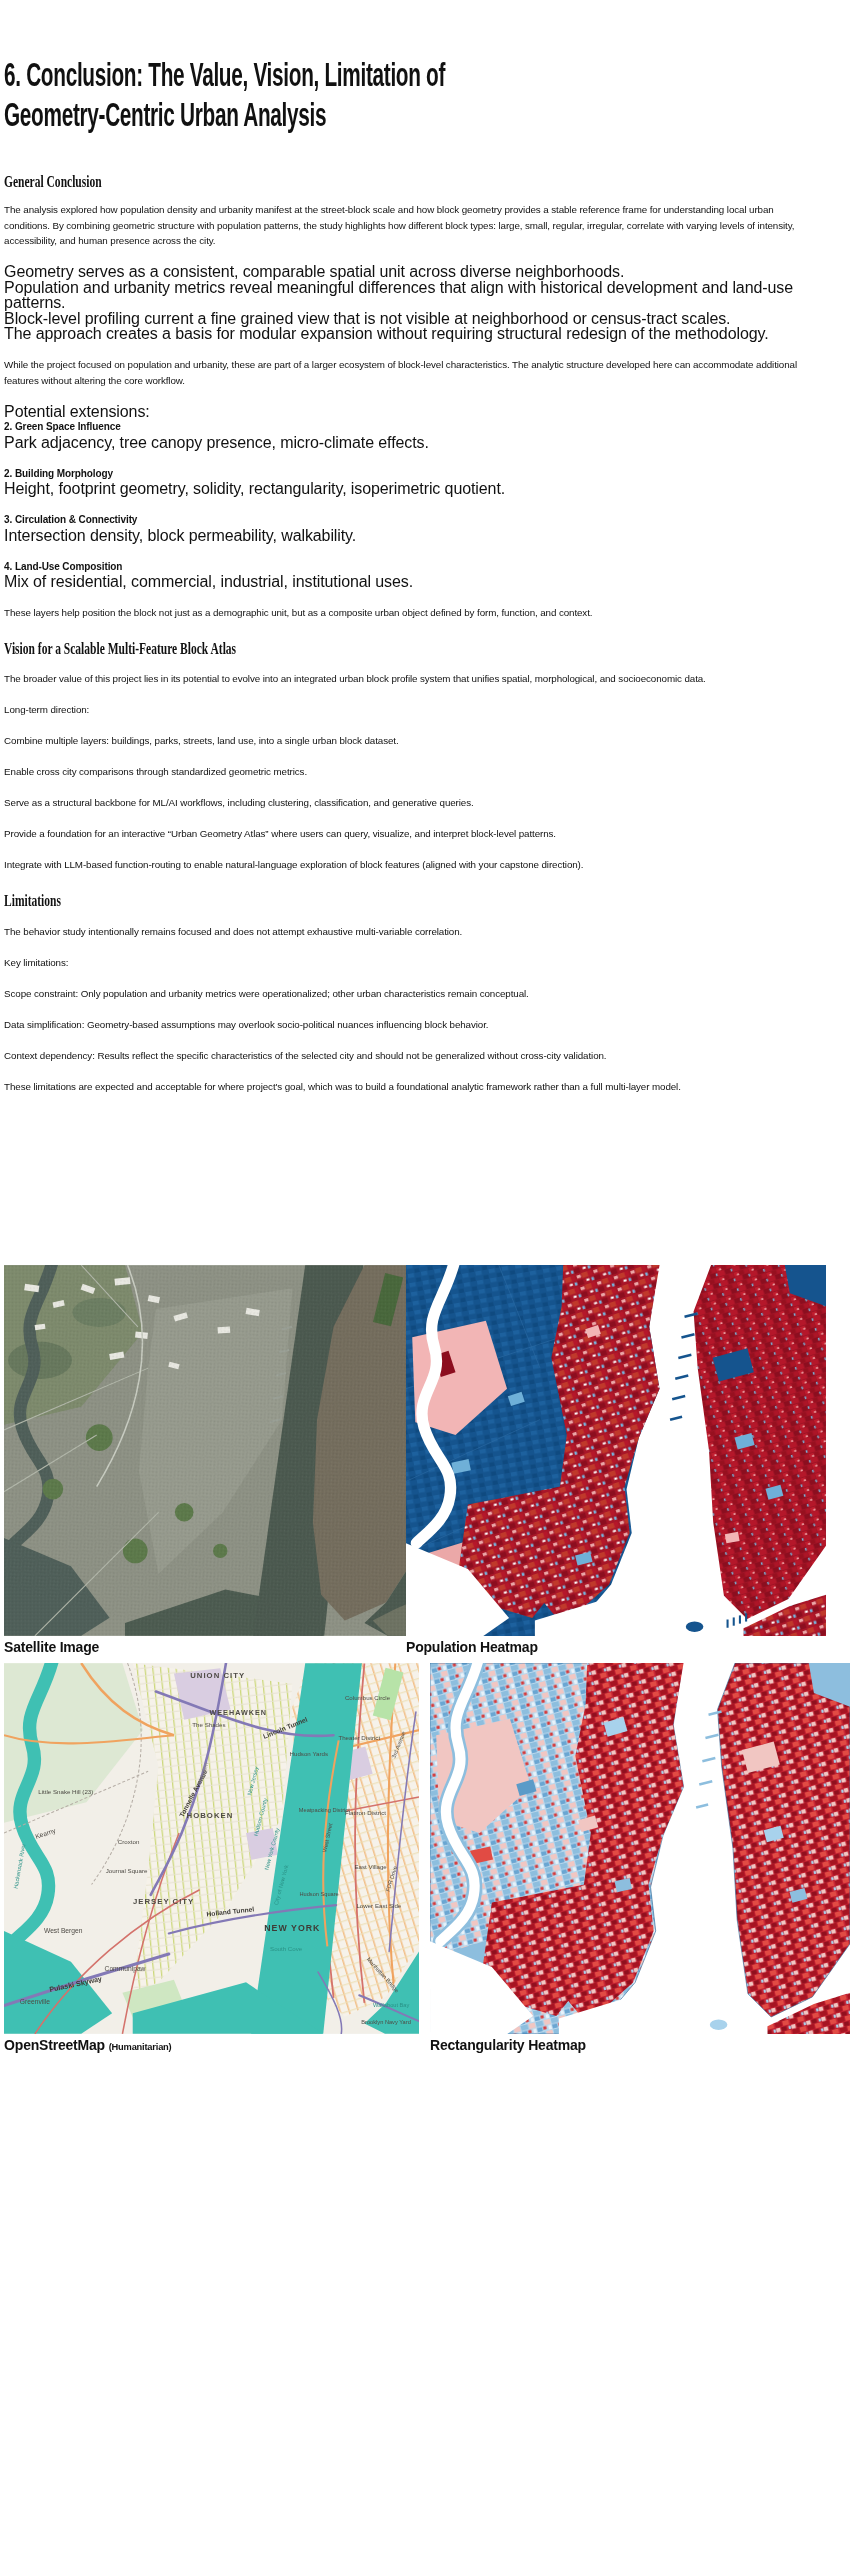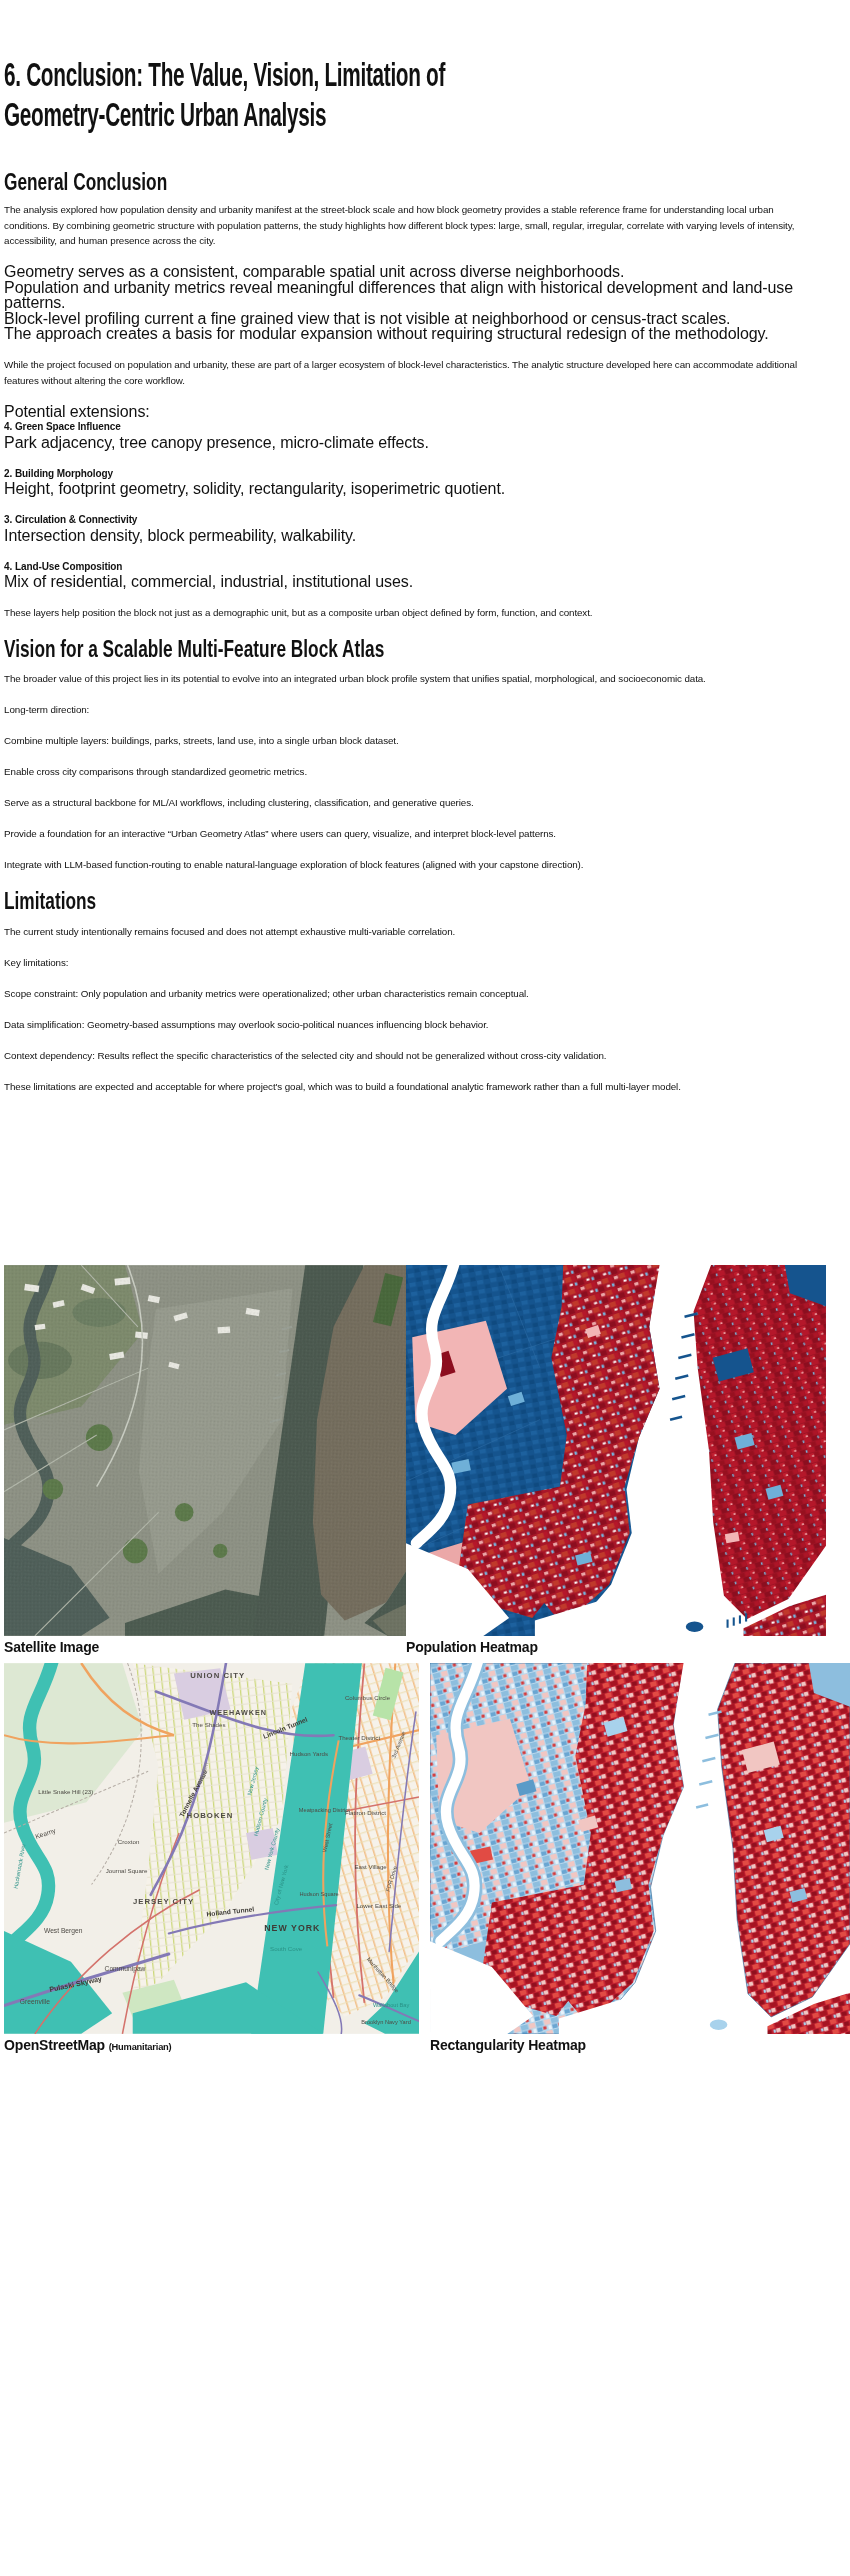--- a/index.html
+++ b/index.html
@@ -3,21 +3,21 @@
 <meta charset="utf-8">
 <style>
   html,body{margin:0;padding:0;background:#fff;}
   #page{position:relative;width:850px;height:2628px;background:#ffffff;overflow:hidden;
         font-family:"Liberation Sans","DejaVu Sans",sans-serif;color:#111;}
   .condensed{display:inline-block;transform:scaleX(.63);transform-origin:left top;white-space:nowrap;}
   .condensed2{display:inline-block;transform:scaleX(.72);transform-origin:left top;white-space:nowrap;}
   #title-block{position:absolute;left:4.1px;top:55px;}
   #title-block .h1line{font-size:33px;font-weight:800;line-height:40px;letter-spacing:-0.5px;}
   #text-flow{position:absolute;left:4.1px;top:169px;width:805px;}
-  h2.sec{font-size:24px;font-weight:800;line-height:26px;margin:0 0 7.2px 0;}
+  h2.sec{font-size:16px;font-weight:800;line-height:26px;margin:0 0 7.2px 0;font-family:Liberation Serif, serif;}
   h2.sec.mt{margin-top:15.5px;margin-bottom:9.3px;}
   h2.sec.mt2{margin-top:14.4px;margin-bottom:9.3px;}
   .para{font-size:9.8px;line-height:15.5px;letter-spacing:-0.1px;margin:0 0 15.5px 0;font-weight:400;}
   .bline{font-size:16px;line-height:15.5px;letter-spacing:-0.1px;}
   .bbold{font-size:10px;line-height:15.5px;font-weight:700;}
   figure{position:absolute;margin:0;padding:0;}
   figure svg{display:block;}
   .figcap{margin-top:3.1px;font-size:14px;font-weight:700;letter-spacing:-0.2px;line-height:17.5px;}
   .figcap .suffix{font-size:9.3px;font-weight:700;text-align:center;}
   #fig-sat{left:4.1px;top:1265px;width:341px;}
@@ -46,21 +46,21 @@
       <div class="bline">Geometry serves as a consistent, comparable spatial unit across diverse neighborhoods.</div>
       <div class="bline">Population and urbanity metrics reveal meaningful differences that align with historical development and land-use patterns.</div>
       <div class="bline">Block-level profiling current a fine grained view that is not visible at neighborhood or census-tract scales.</div>
       <div class="bline">The approach creates a basis for modular expansion without requiring structural redesign of the methodology.</div>
     </div>
 
     <p class="para">While the project focused on population and urbanity, these are part of a larger ecosystem of block-level characteristics. The analytic structure developed here can accommodate additional features without altering the core workflow.</p>
 
     <div class="para">
       <div class="bline">Potential extensions:</div>
-      <div class="bbold">4. Green Space Influence</div>
+      <div class="bbold">2. Green Space Influence</div>
       <div class="bline">Park adjacency, tree canopy presence, micro-climate effects.</div>
     </div>
 
     <div class="para">
       <div class="bbold">2. Building Morphology</div>
       <div class="bline">Height, footprint geometry, solidity, rectangularity, isoperimetric quotient.</div>
     </div>
 
     <div class="para">
       <div class="bbold">3. Circulation &amp; Connectivity</div>
@@ -79,21 +79,21 @@
     <p class="para">The broader value of this project lies in its potential to evolve into an integrated urban block profile system that unifies spatial, morphological, and socioeconomic data.</p>
     <p class="para">Long-term direction:</p>
     <p class="para">Combine multiple layers: buildings, parks, streets, land use, into a single urban block dataset.</p>
     <p class="para">Enable cross city comparisons through standardized geometric metrics.</p>
     <p class="para">Serve as a structural backbone for ML/AI workflows, including clustering, classification, and generative queries.</p>
     <p class="para">Provide a foundation for an interactive “Urban Geometry Atlas” where users can query, visualize, and interpret block-level patterns.</p>
     <p class="para">Integrate with LLM-based function-routing to enable natural-language exploration of block features (aligned with your capstone direction).</p>
 
     <h2 class="sec mt2"><span class="condensed2">Limitations</span></h2>
 
-    <p class="para">The current study intentionally remains focused and does not attempt exhaustive multi-variable correlation.</p>
+    <p class="para">The behavior study intentionally remains focused and does not attempt exhaustive multi-variable correlation.</p>
     <p class="para">Key limitations:</p>
     <p class="para">Scope constraint: Only population and urbanity metrics were operationalized; other urban characteristics remain conceptual.</p>
     <p class="para">Data simplification: Geometry-based assumptions may overlook socio-political nuances influencing block behavior.</p>
     <p class="para">Context dependency: Results reflect the specific characteristics of the selected city and should not be generalized without cross-city validation.</p>
     <p class="para">These limitations are expected and acceptable for where project's goal, which was to build a foundational analytic framework rather than a full multi-layer model.</p>
   </div>
 
   <figure id="fig-sat">
     <svg width="415" height="371" viewBox="0 0 806 720" role="img">
       <defs>

